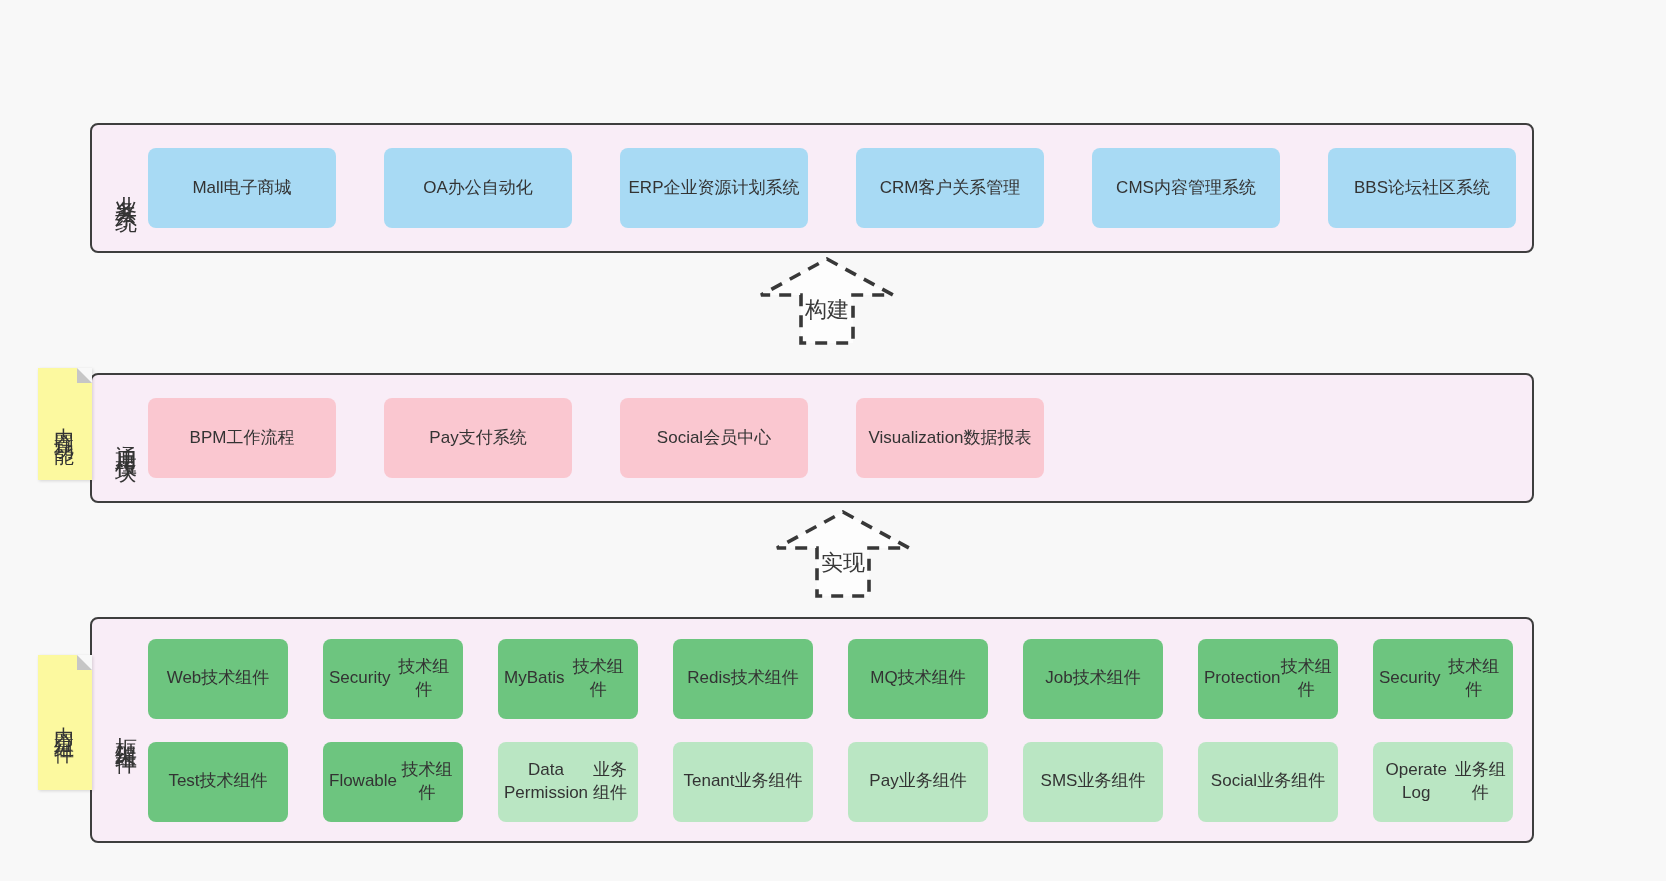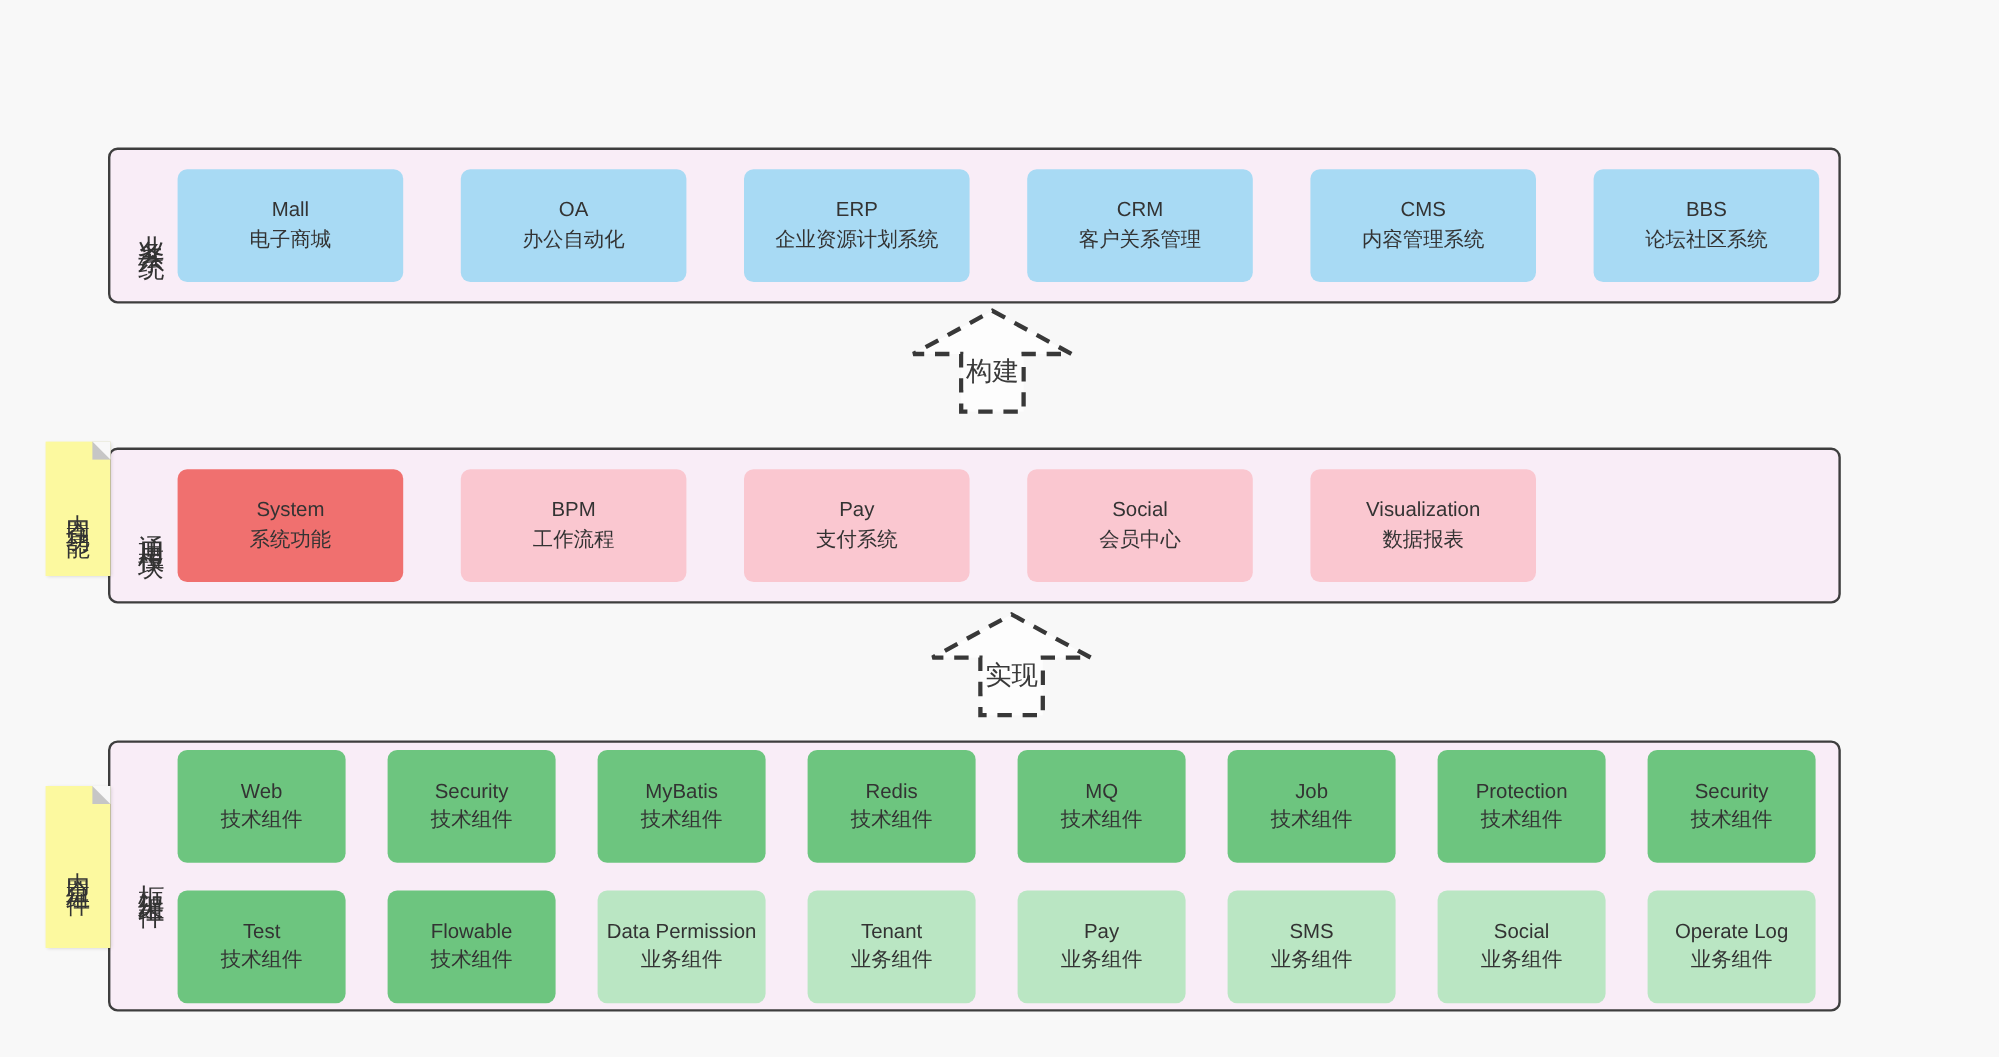--- a/index.html
+++ b/index.html
@@ -23,22 +23,22 @@
     display:flex;align-items:center;justify-content:center;
     writing-mode:vertical-lr;text-orientation:upright;
     font-size:22px;letter-spacing:5px;color:#333;margin:0 auto;
   }
   .rows{flex:1;display:flex;flex-direction:column;gap:23px;}
   .row{display:grid;}
   .row.cols6{grid-template-columns:repeat(6,188px);gap:48px;}
   .row.cols8{grid-template-columns:repeat(8,140px);gap:35px;}
   
   .box{
-    height:94px;border-radius:8px;
-    display:flex;flex-direction:column;align-items:center;justify-content:center;
+    height:80px;border-radius:8px;
+    display:flex;align-items:center;justify-content:center;
     text-align:center;font-size:17px;line-height:1.45;color:#333;
     padding:2px 6px;box-sizing:border-box;
   }
   .row.cols8 .box{line-height:1.32;}
   .box.blue{background:var(--c-blue);}
   .box.red{background:var(--c-red);}
   .box.pink{background:var(--c-pink);text-align:center;}
   .box.green{background:var(--c-green);}
   .box.lightgreen{background:var(--c-lightgreen);}
   
@@ -113,24 +113,20 @@
 </div>
 
 <div class="sticky sticky-features">
   <span class="sticky-text">内置功能</span>
 </div>
 
 <section class="layer layer-common">
   <div class="layer-label">通用模块</div>
   <div class="rows">
       <div class="row cols6">
-        <div class="box red">
-          <div>System</div>
-          <div>系统功能</div>
-        </div>
         <div class="box pink">
           <div>BPM</div>
           <div>工作流程</div>
         </div>
         <div class="box pink">
           <div>Pay</div>
           <div>支付系统</div>
         </div>
         <div class="box pink">
           <div>Social</div>

